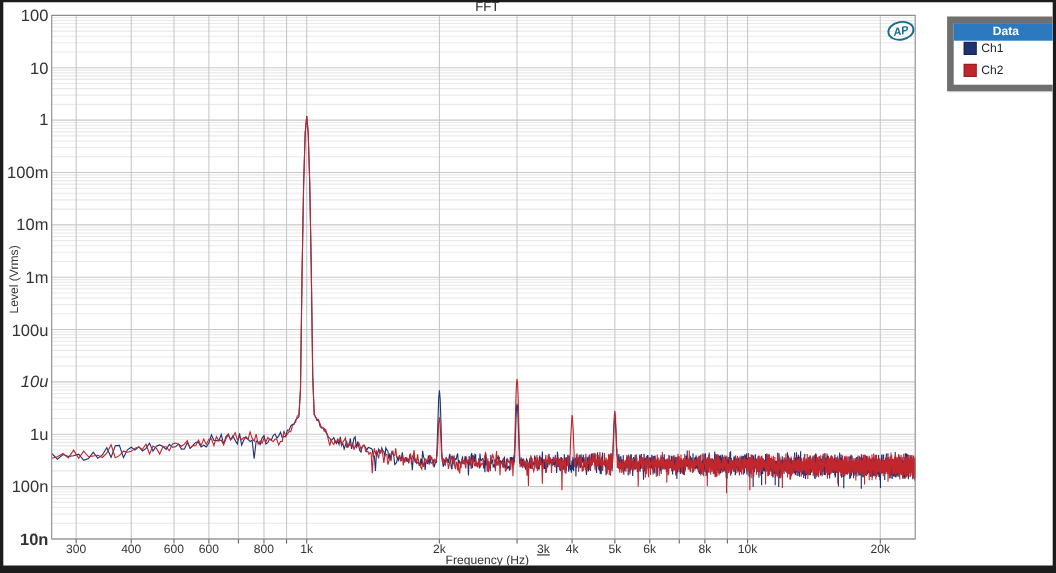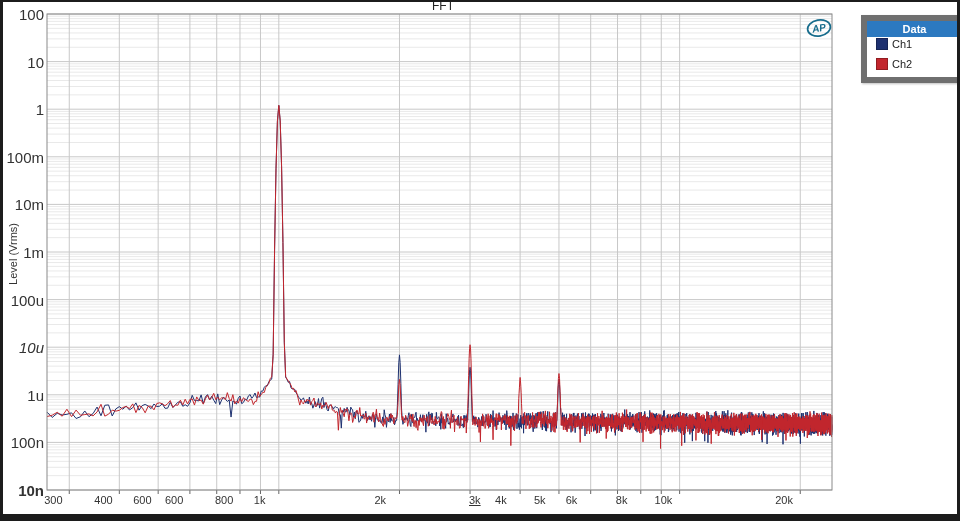--- a/index.html
+++ b/index.html
@@ -13,21 +13,21 @@
   #chart-title{
     position:absolute;left:0;top:-2px;width:880px;text-align:center;
     font-size:12px;color:#222;line-height:12px;
   }
   #chart-svg{position:absolute;left:0;top:0;}
   .ytick{
     position:absolute;left:0;width:41px;text-align:right;
     font-size:15px;color:#333;line-height:12px;
   }
   .xtick{
-    position:absolute;top:492px;width:50px;margin-left:-25px;text-align:left;
+    position:absolute;top:492px;width:50px;margin-left:-25px;text-align:center;
     font-size:11px;color:#333;line-height:12px;
   }
   #x-axis-title{
     position:absolute;left:340px;top:502px;width:200px;text-align:center;
     font-size:11px;color:#333;
   }
   #y-axis-title{
     position:absolute;left:-40px;top:246px;width:100px;text-align:center;
     font-size:11px;color:#333;transform:rotate(-90deg);
   }
@@ -209,20 +209,21 @@
       <div class="xtick" style="left: 396.47px;">2k</div>
       <div class="xtick" style="left: 491px; text-decoration: underline;">3k</div>
       <div class="xtick" style="left: 517.121px;">4k</div>
       <div class="xtick" style="left: 555.962px;">5k</div>
       <div class="xtick" style="left: 587.697px;">6k</div>
       <div class="xtick" style="left: 637.772px;">8k</div>
       <div class="xtick" style="left: 676.613px;">10k</div>
       <div class="xtick" style="left: 797.265px;">20k</div>
     </div>
 
+  <div id="x-axis-title">Frequency (Hz)</div>
   <div id="y-axis-title">Level (Vrms)</div>
 
   <svg id="ap-logo" width="28" height="22" viewBox="0 0 28 22">
     <g transform="rotate(-10 14 11)">
       <ellipse cx="14" cy="11" rx="11.5" ry="8" fill="none" stroke="#176c8c" stroke-width="1.7"></ellipse>
       <text x="14" y="14.5" text-anchor="middle" font-size="10" font-style="italic" font-weight="bold" font-family="Liberation Sans, sans-serif" fill="#176c8c">AP</text>
     </g>
   </svg>
 
   <div id="legend" style="border-color: rgb(111, 111, 111);">

